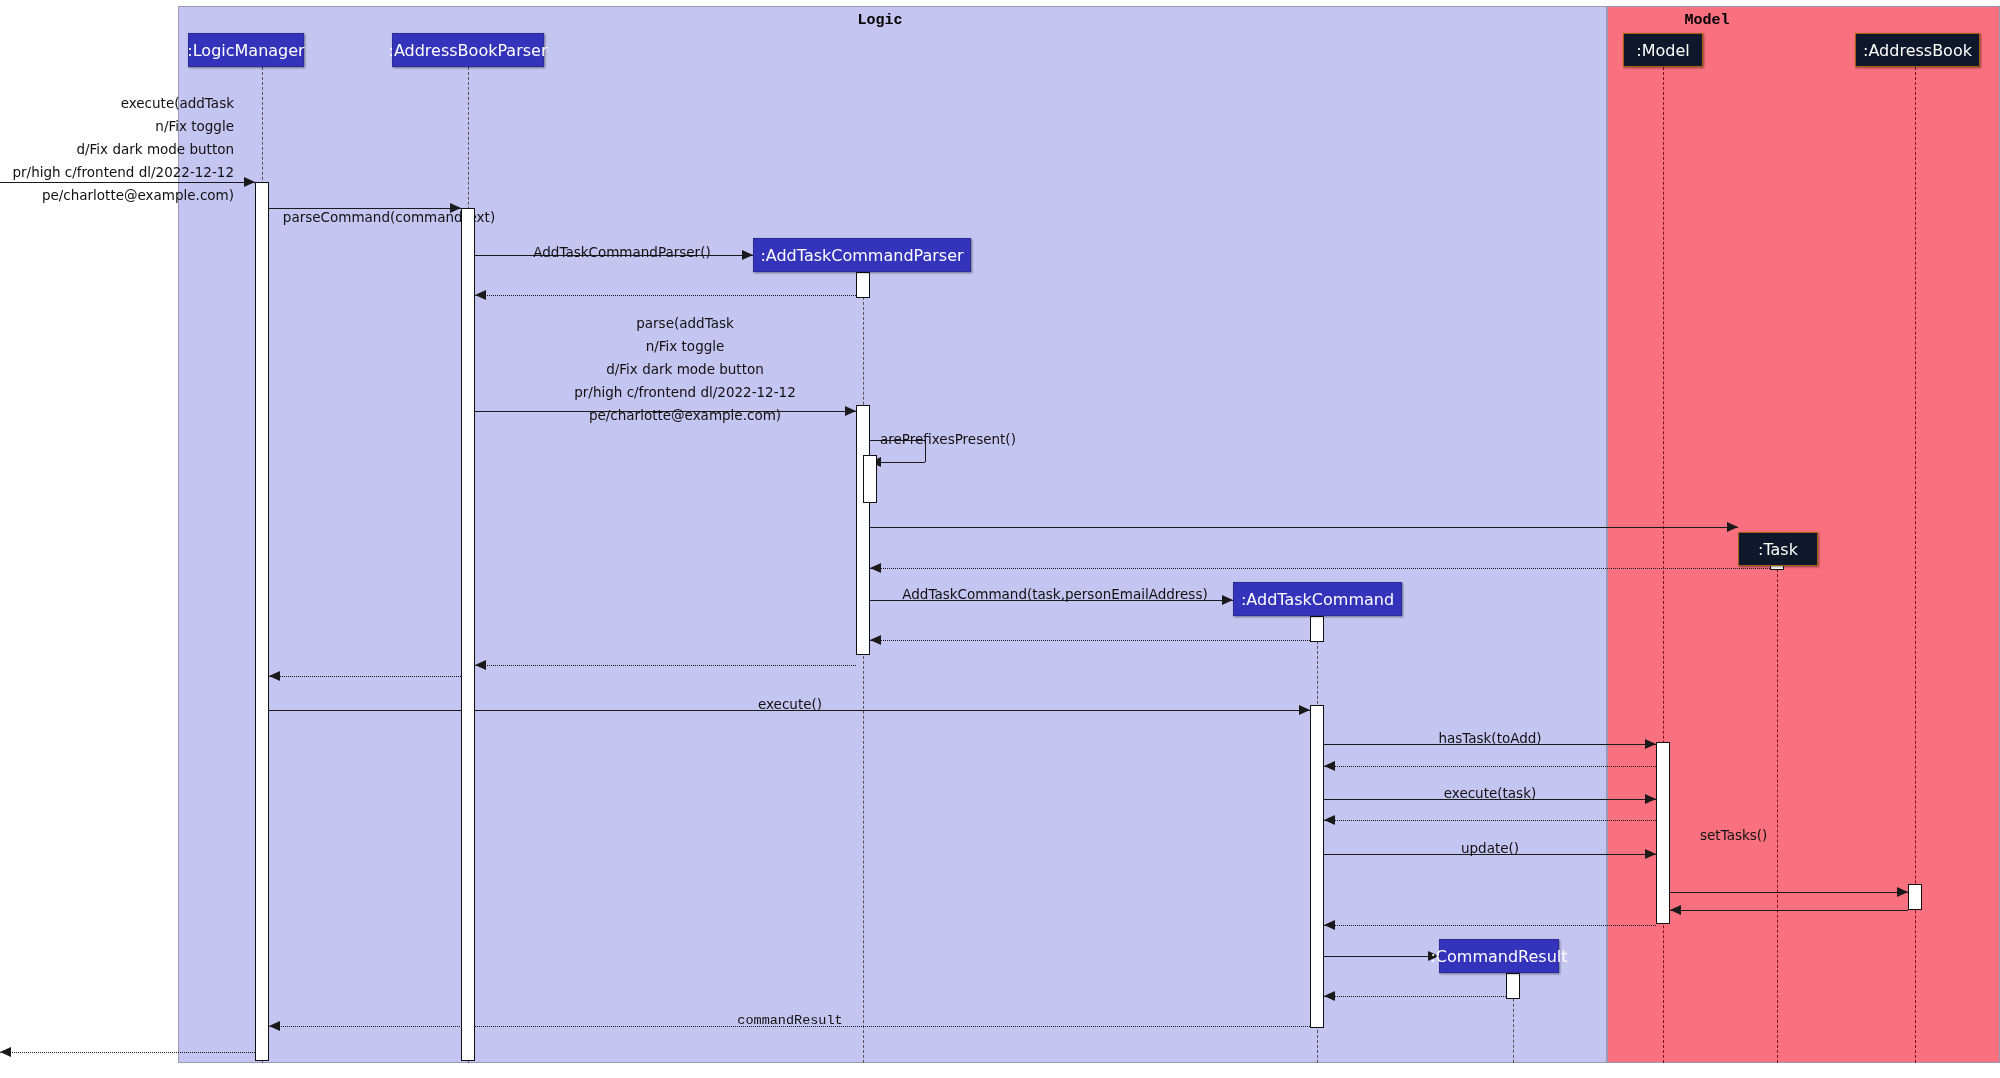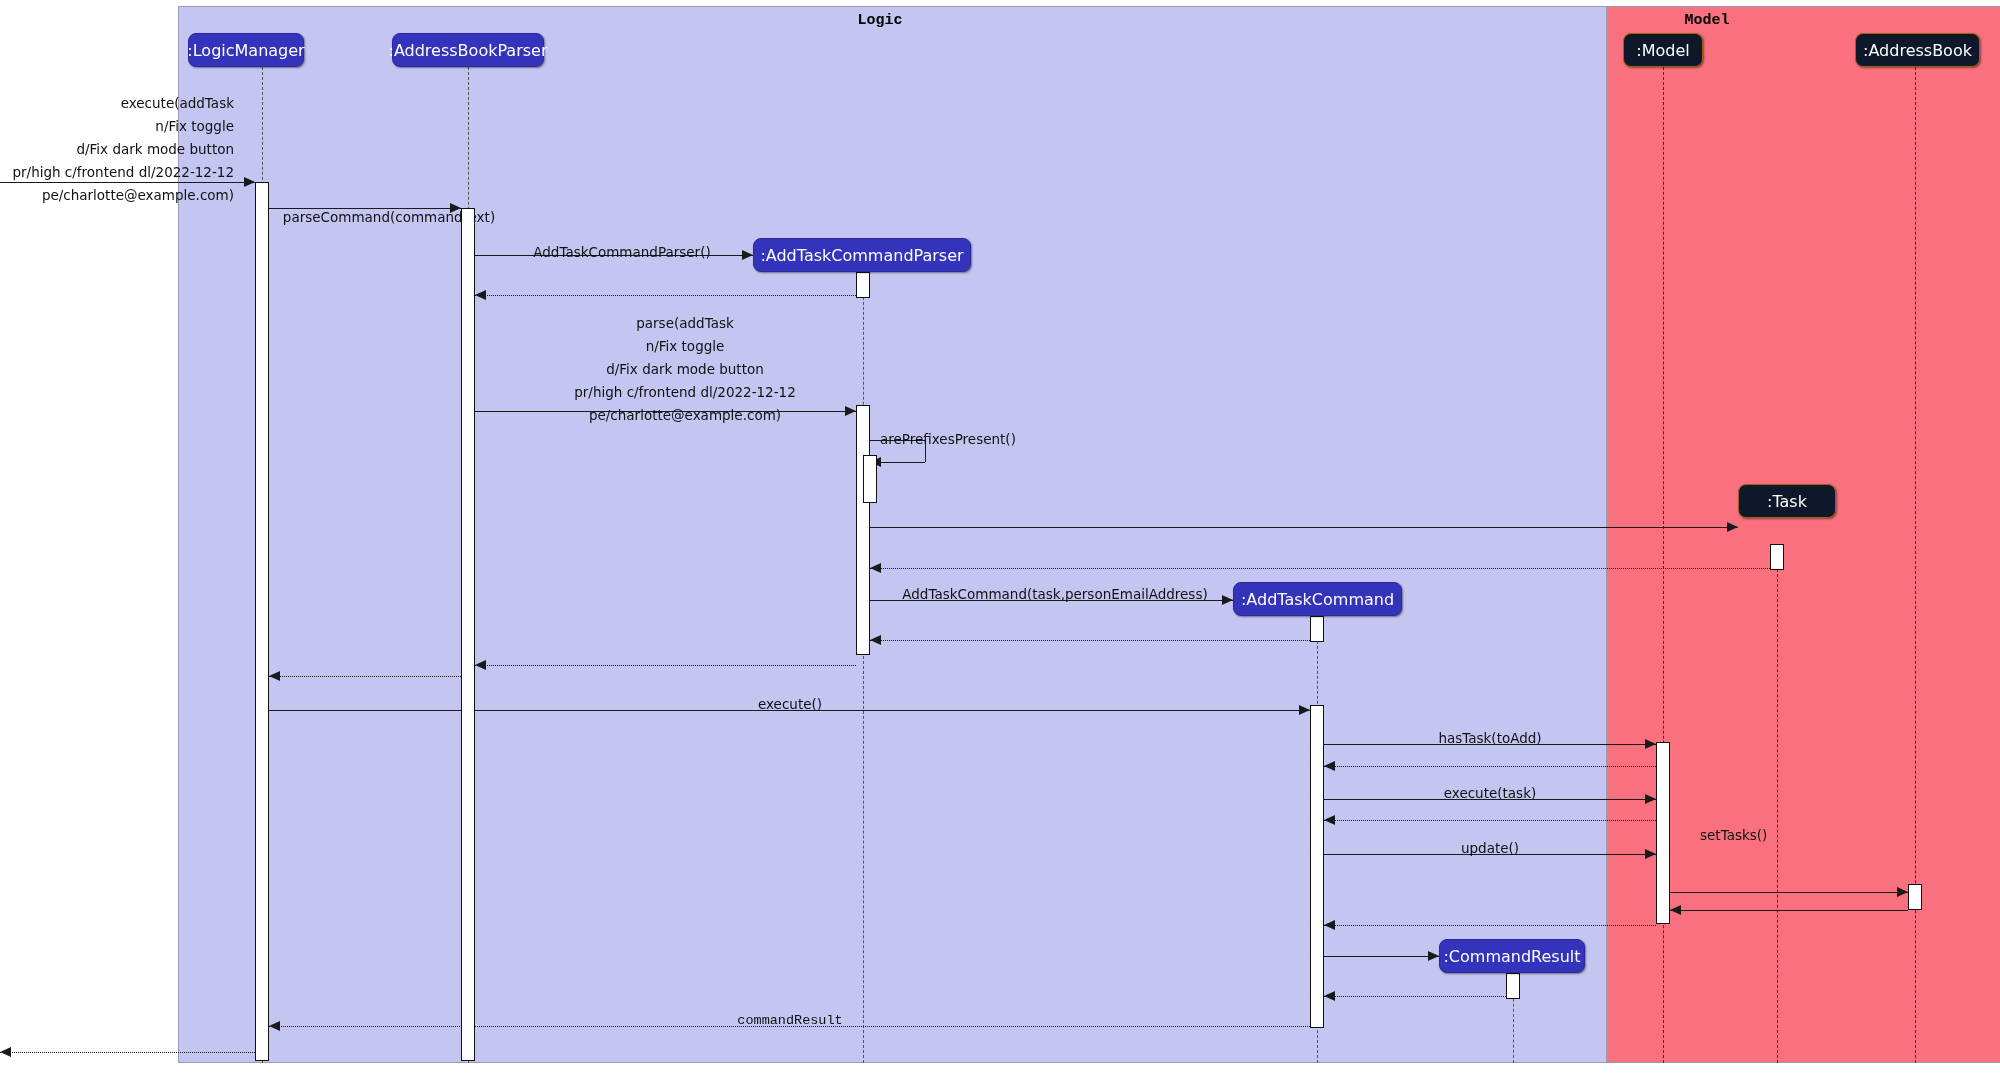--- a/index.html
+++ b/index.html
@@ -4,21 +4,21 @@
 <style>
   html,body{margin:0;padding:0;background:#ffffff;}
   body{width:2000px;height:1078px;position:relative;overflow:hidden;
        font-family:"DejaVu Sans","Liberation Sans",sans-serif;}
   #canvas{position:absolute;left:0;top:0;width:2000px;height:1078px;}
   .group-band{position:absolute;box-sizing:border-box;}
   .group-title{position:absolute;font-size:15px;font-weight:bold;color:#000;
                text-align:center;white-space:nowrap;font-family:Liberation Mono, monospace;}
   .lifeline{position:absolute;width:0;border-left:1px dashed #555;}
   .lifeline.red{border-left-color:#7a1020;}
-  .actorbox{position:absolute;box-sizing:border-box;border-radius:8px;
+  .actorbox{position:absolute;box-sizing:border-box;border-radius:0;
             color:#ffffff;font-size:16px;display:flex;align-items:center;
             justify-content:center;white-space:nowrap;padding:0 9px;
             box-shadow:1px 1px 2px rgba(0,0,0,.45);}
   .actorbox.blue{background:#3333bb;border:1px solid #2a2a99;}
   .actorbox.red{background:#0f172a;border:1px solid #a16207;}
   .activation{position:absolute;background:#ffffff;border:1.5px solid #111;
               box-sizing:border-box;}
   .msgline{position:absolute;height:0;border-top:1.5px solid #1a1a1a;}
   .msgline.dotted{border-top:1.5px dotted #1a1a1a;}
   .vline{position:absolute;width:0;border-left:1.5px solid #1a1a1a;}
@@ -135,25 +135,25 @@
     </div>
     <div class="actorbox blue" style="left: 392px; top: 33px; width: 152px; height: 34px;">
       <span>:AddressBookParser</span>
     </div>
     <div class="actorbox blue" style="left: 753px; top: 238px; width: 218px; height: 34px;">
       <span>:AddTaskCommandParser</span>
     </div>
     <div class="actorbox blue" style="left: 1233px; top: 582px; width: 169px; height: 34px;">
       <span>:AddTaskCommand</span>
     </div>
-    <div class="actorbox blue" style="left: 1439px; top: 939px; width: 146px; height: 34px;">
+    <div class="actorbox blue" style="left: 1439px; top: 939px; width: 120px; height: 34px;">
       <span>:CommandResult</span>
     </div>
     <div class="actorbox red" style="left: 1623px; top: 33px; width: 80px; height: 34px;">
       <span>:Model</span>
     </div>
-    <div class="actorbox red" style="left: 1738px; top: 484px; width: 98px; height: 34px;">
+    <div class="actorbox red" style="left: 1738px; top: 532px; width: 80px; height: 34px;">
       <span>:Task</span>
     </div>
     <div class="actorbox red" style="left: 1855px; top: 33px; width: 125px; height: 34px;">
       <span>:AddressBook</span>
     </div>
   </div>
 
 </body></html>

